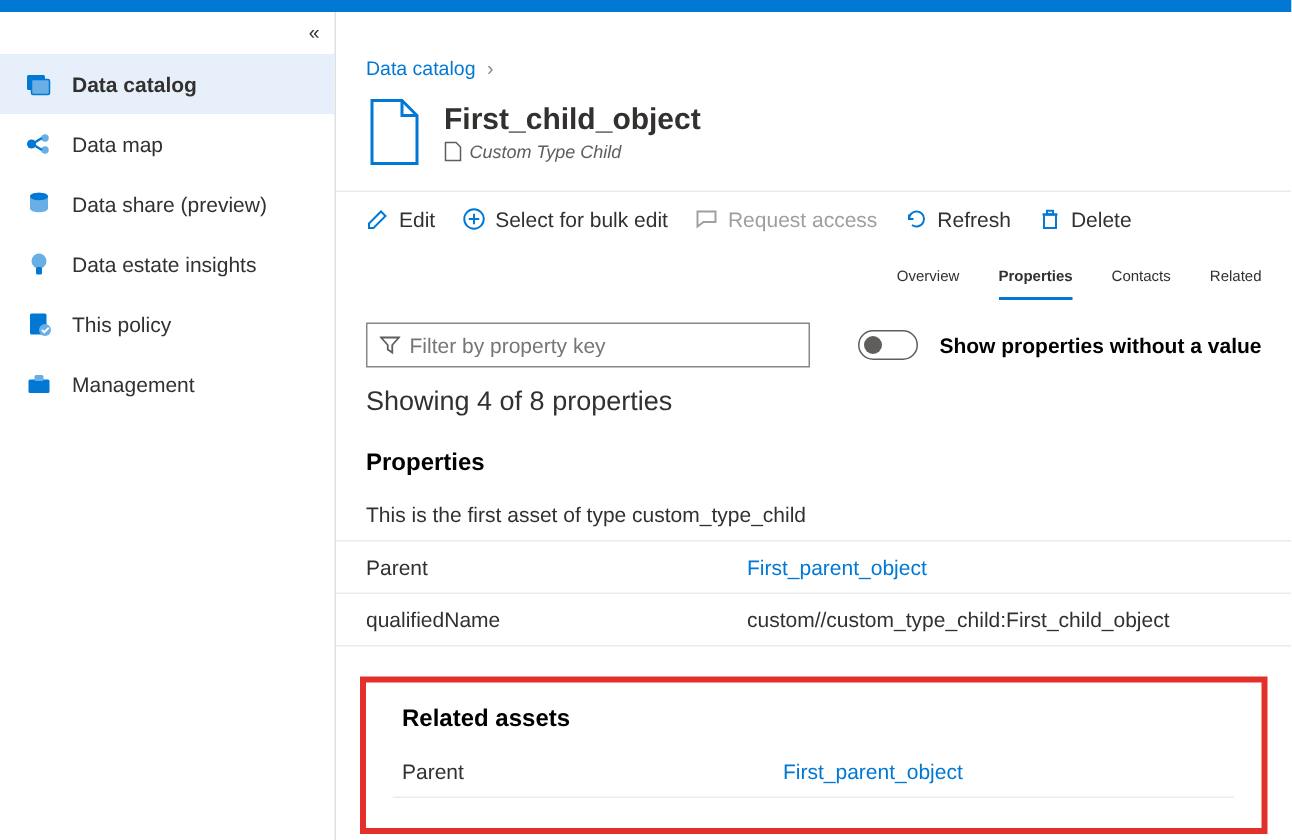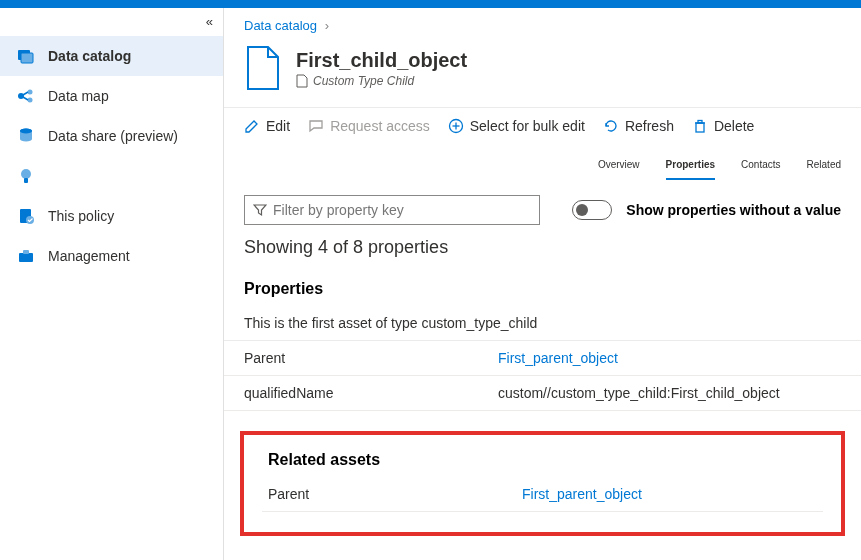--- a/index.html
+++ b/index.html
@@ -4,21 +4,21 @@
 <style>
 * { box-sizing: border-box; margin: 0; padding: 0; font-family: "Segoe UI", Arial, sans-serif; }
 body { background: #fff; width: 861px; height: 560px; overflow: hidden; position: relative; }
 .topbar { height: 8px; background: #0078d4; }
 .container { display: flex; height: calc(100% - 8px); }
 .sidebar { width: 224px; border-right: 1px solid #e0e0e0; position: relative; padding-top: 28px; }
 .collapse-chev { position: absolute; top: 6px; right: 10px; font-size: 13px; color: #333; cursor: pointer; }
 .nav-item { display: flex; align-items: center; height: 40px; padding: 0 16px; cursor: pointer; font-size: 14px; color: #323130; }
 .nav-item.active { background: #e7f0fa; font-weight: 600; }
 .nav-item .icon { width: 20px; height: 20px; margin-right: 12px; display: flex; align-items: center; justify-content: center; }
-.main { flex: 1; padding: 0; overflow-y: auto; }
+.main { flex: 1; padding: 0; overflow-y: auto; margin-top: 20px; }
 .crumb { padding: 10px 20px 4px; font-size: 13px; }
 .crumb a { color: #0078d4; text-decoration: none; }
 .crumb .sep { color: #888; margin-left: 4px; }
 .header { display: flex; align-items: center; padding: 8px 20px 16px; }
 .file-icon { width: 38px; height: 46px; margin-right: 14px; }
 .header-text h1 { font-size: 20px; font-weight: 600; color: #323130; }
 .subtitle { display: flex; align-items: center; margin-top: 2px; font-size: 12px; color: #605e5c; font-style: italic; }
 .subtitle .mini { margin-right: 5px; display:inline-flex; }
 .toolbar { display: flex; align-items: center; gap: 18px; padding: 10px 20px; border-top: 1px solid #edebe9; border-bottom: 1px solid #fff; font-size: 14px; }
 .tool { display: flex; align-items: center; gap: 6px; cursor: pointer; color: #323130; }
@@ -89,20 +89,21 @@
       <span>Data share (preview)</span>
     </div>
 
     <div class="nav-item">
       <span class="icon">
         <svg width="20" height="20" viewBox="0 0 20 20">
             <circle cx="10" cy="8" r="5" fill="#69afe5"></circle>
             <rect x="8" y="12" width="4" height="5" rx="1" fill="#0078d4"></rect>
           </svg>
       </span>
+      <span>Data estate insights</span>
     </div>
 
     <div class="nav-item">
       <span class="icon">
         <svg width="20" height="20" viewBox="0 0 20 20">
             <rect x="4" y="3" width="11" height="14" rx="1" fill="#0078d4"></rect>
             <circle cx="14" cy="14" r="4" fill="#69afe5"></circle>
             <path d="M12 14 l1.5 1.5 l3 -3" stroke="#fff" stroke-width="1.2" fill="none"></path>
           </svg>
       </span>
@@ -148,37 +149,37 @@
 
     <div class="toolbar">
       <div class="tool">
         <span class="ticon">
           <svg width="16" height="16" viewBox="0 0 16 16">
               <path d="M2 11 l8-8 l3 3 l-8 8 h-3 z" fill="none" stroke="#0078d4" stroke-width="1.3"></path>
             </svg>
         </span>
         <span>Edit</span>
       </div>
-      <div class="tool disabled">
-        <span class="ticon">
-          <svg width="16" height="16" viewBox="0 0 16 16">
-              <path d="M2 3 h12 v7 h-8 l-4 3 z" fill="none" stroke="#a19f9d" stroke-width="1.3"></path>
-            </svg>
-        </span>
-        <span>Request access</span>
-      </div>
       <div class="tool">
         <span class="ticon">
           <svg width="16" height="16" viewBox="0 0 16 16">
               <circle cx="8" cy="8" r="6.5" fill="none" stroke="#0078d4" stroke-width="1.3"></circle>
               <line x1="8" y1="4.5" x2="8" y2="11.5" stroke="#0078d4" stroke-width="1.3"></line>
               <line x1="4.5" y1="8" x2="11.5" y2="8" stroke="#0078d4" stroke-width="1.3"></line>
             </svg>
         </span>
         <span>Select for bulk edit</span>
+      </div>
+      <div class="tool disabled">
+        <span class="ticon">
+          <svg width="16" height="16" viewBox="0 0 16 16">
+              <path d="M2 3 h12 v7 h-8 l-4 3 z" fill="none" stroke="#a19f9d" stroke-width="1.3"></path>
+            </svg>
+        </span>
+        <span>Request access</span>
       </div>
       <div class="tool">
         <span class="ticon">
           <svg width="16" height="16" viewBox="0 0 16 16">
               <path d="M3 8 a5 5 0 1 1 2 4" fill="none" stroke="#0078d4" stroke-width="1.3"></path>
               <path d="M3 5 v3 h3" fill="none" stroke="#0078d4" stroke-width="1.3"></path>
             </svg>
         </span>
         <span>Refresh</span>
       </div>

